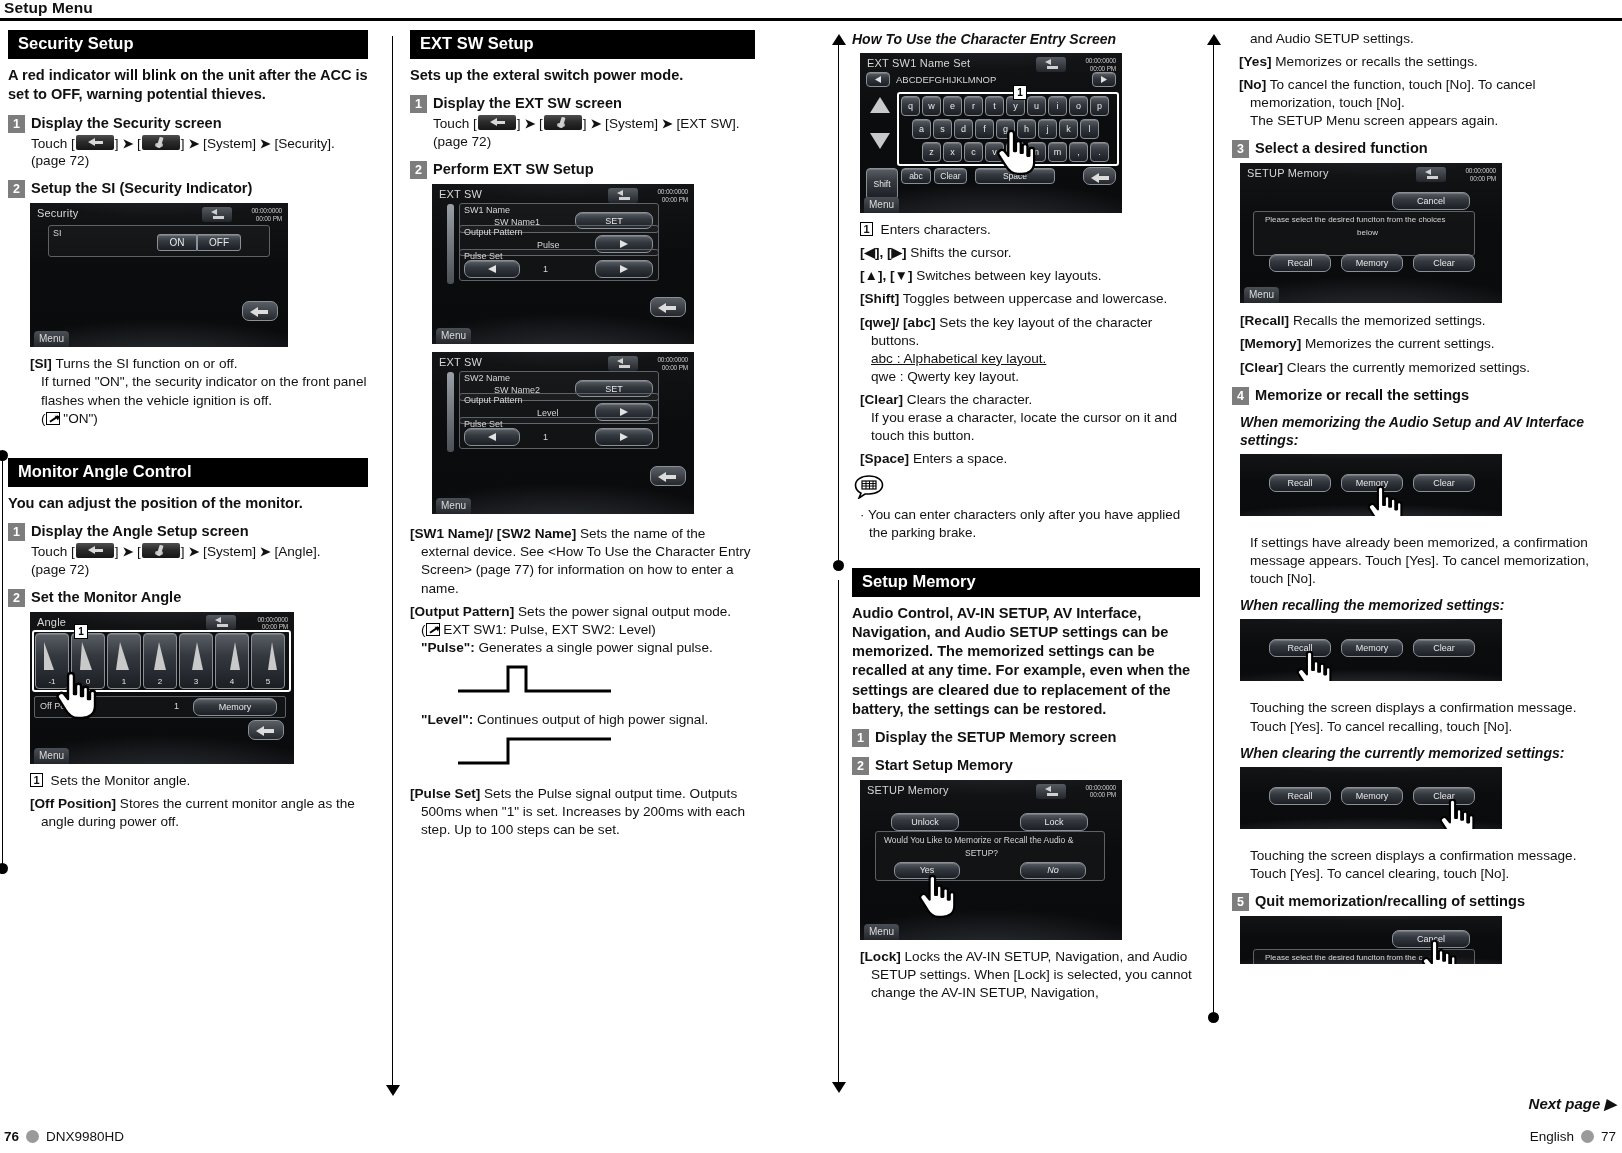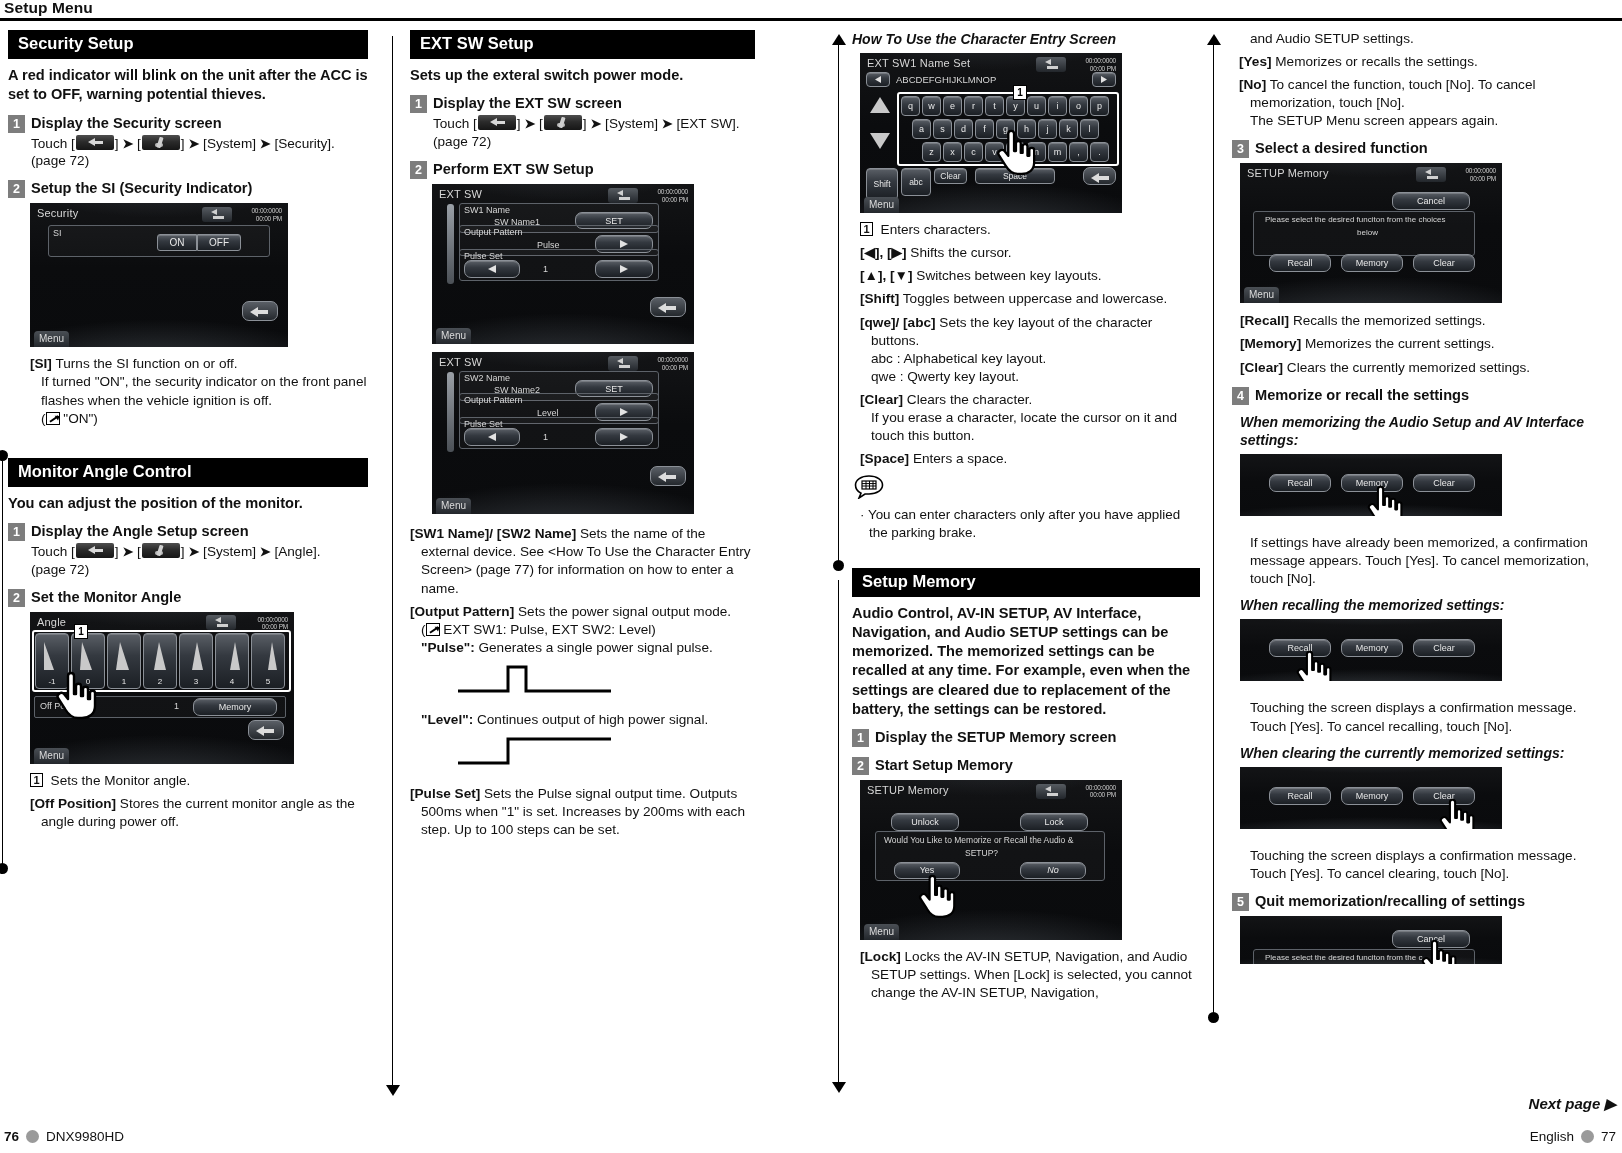--- a/index.html
+++ b/index.html
@@ -624,21 +624,21 @@
         <div class="sbtn" style="position:relative; width:19px; height:20px; border-radius:4px; font-size:9px;">c</div>
         <div class="sbtn" style="position:relative; width:19px; height:20px; border-radius:4px; font-size:9px;">v</div>
         <div class="sbtn" style="position:relative; width:19px; height:20px; border-radius:4px; font-size:9px;">b</div>
         <div class="sbtn" style="position:relative; width:19px; height:20px; border-radius:4px; font-size:9px;">n</div>
         <div class="sbtn" style="position:relative; width:19px; height:20px; border-radius:4px; font-size:9px;">m</div>
         <div class="sbtn" style="position:relative; width:19px; height:20px; border-radius:4px; font-size:9px;">,</div>
         <div class="sbtn" style="position:relative; width:19px; height:20px; border-radius:4px; font-size:9px;">.</div>
       </div>
 
       <div class="sbtn" style="left:6px; top:115px; width:32px; height:32px; font-size:8.5px; border-radius:4px;">Shift</div>
-      <div class="sbtn" style="left:41px; top:115px; width:30px; height:28px; font-size:8.5px; border-radius:4px;">abc</div>
+      <div class="sbtn" style="left:41px; top:115px; width:30px; height:16px; font-size:8.5px; border-radius:4px;">abc</div>
       <div class="sbtn" style="left:74px; top:115px; width:33px; height:16px; font-size:8.5px; border-radius:4px;">Clear</div>
       <div class="sbtn" style="left:115px; top:115px; width:80px; height:16px; font-size:8.5px; border-radius:4px;">Space</div>
       <div class="retbtn" style="right:6px; top:114px; width:33px; height:18px;"></div>
       <div class="menu">Menu</div>
 
       <svg class="hand" width="44" height="50" viewBox="0 0 46 52" style="left:133px; top:73px;">
         <path d="M16 8 C16 4 22 4 22 8 L22 26 L24 26 L24 18 C24 15 29 15 29 18 L29 28 L31 28 L31 21 C31 18 36 18 36 21 L36 31 L38 31 L38 25 C38 22 43 22 43 25 L43 38 C43 46 37 50 30 50 L26 50 C20 50 16 46 13 41 L6 30 C4 27 9 23 12 26 L16 31 Z" fill="#ffffff" stroke="#000000" stroke-width="2.4" stroke-linejoin="round"></path>
       </svg>
     </div>
 
@@ -655,21 +655,21 @@
       <span>Switches between key layouts.</span>
     </div>
     <div class="def" style="margin-left:8px;">
       <b>[Shift]</b>
       <span>Toggles between uppercase and lowercase.</span>
     </div>
     <div class="def" style="margin-left:8px;">
       <b>[qwe]/ [abc]</b>
       <span>Sets the key layout of the character buttons.</span>
     </div>
-    <div class="sub" style="margin-left:8px;">abc : Alphabetical key layout.</div>
+    <div class="sub" style="margin-left:8px;text-decoration:underline;">abc : Alphabetical key layout.</div>
     <div class="sub" style="margin-left:8px;">qwe : Qwerty key layout.</div>
     <div class="def" style="margin-left:8px;">
       <b>[Clear]</b>
       <span>Clears the character.</span>
     </div>
     <div class="sub" style="margin-left:8px;">If you erase a character, locate the cursor on it and touch this button.</div>
     <div class="def" style="margin-left:8px;">
       <b>[Space]</b>
       <span>Enters a space.</span>
     </div>

